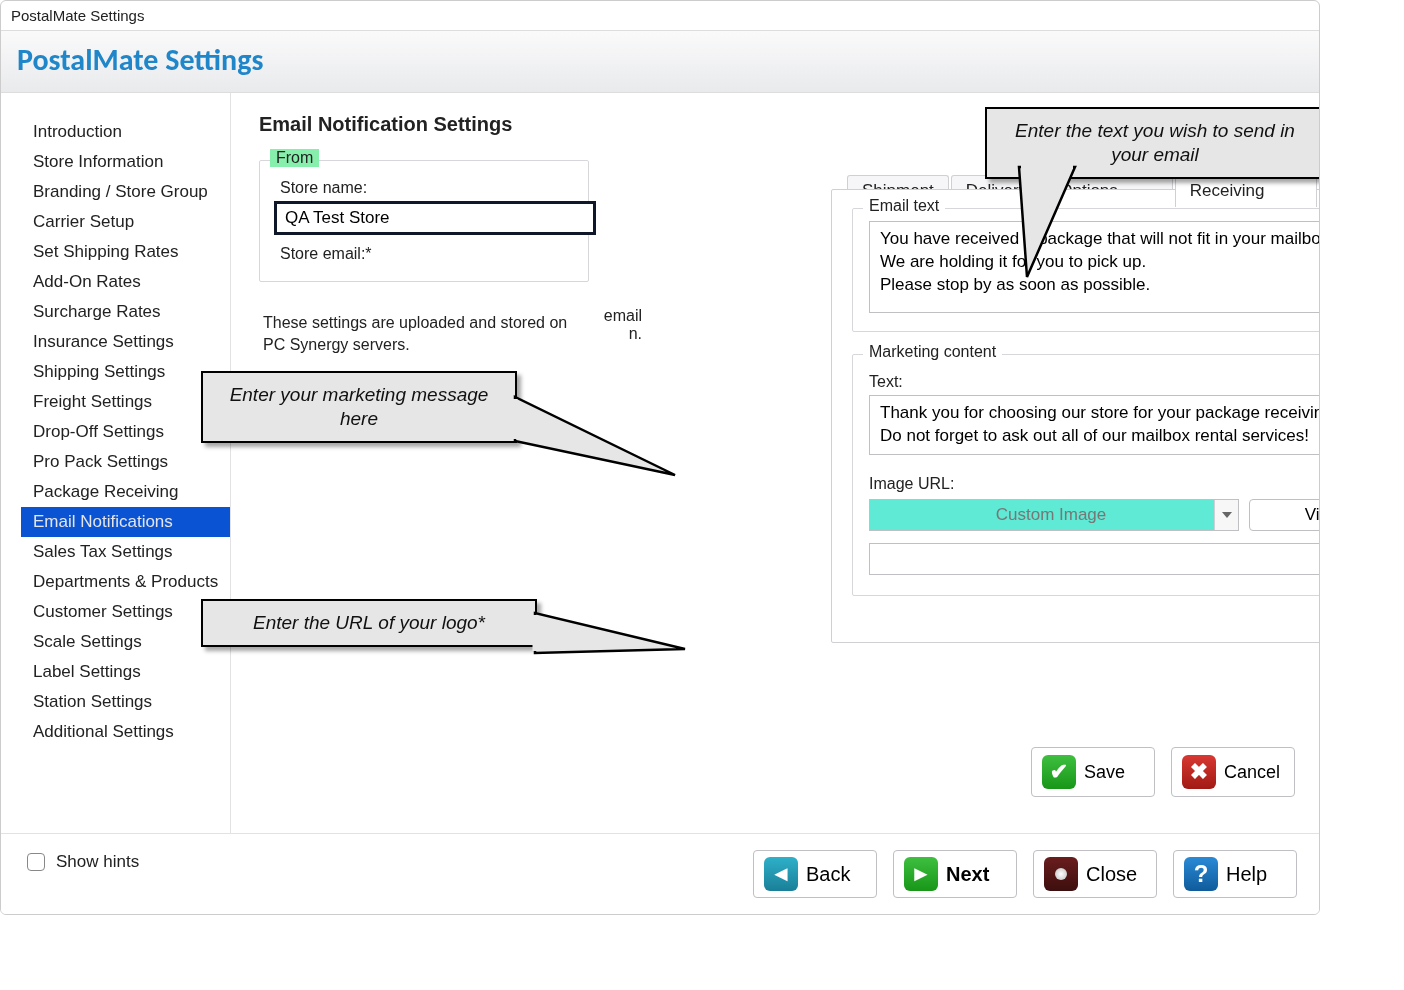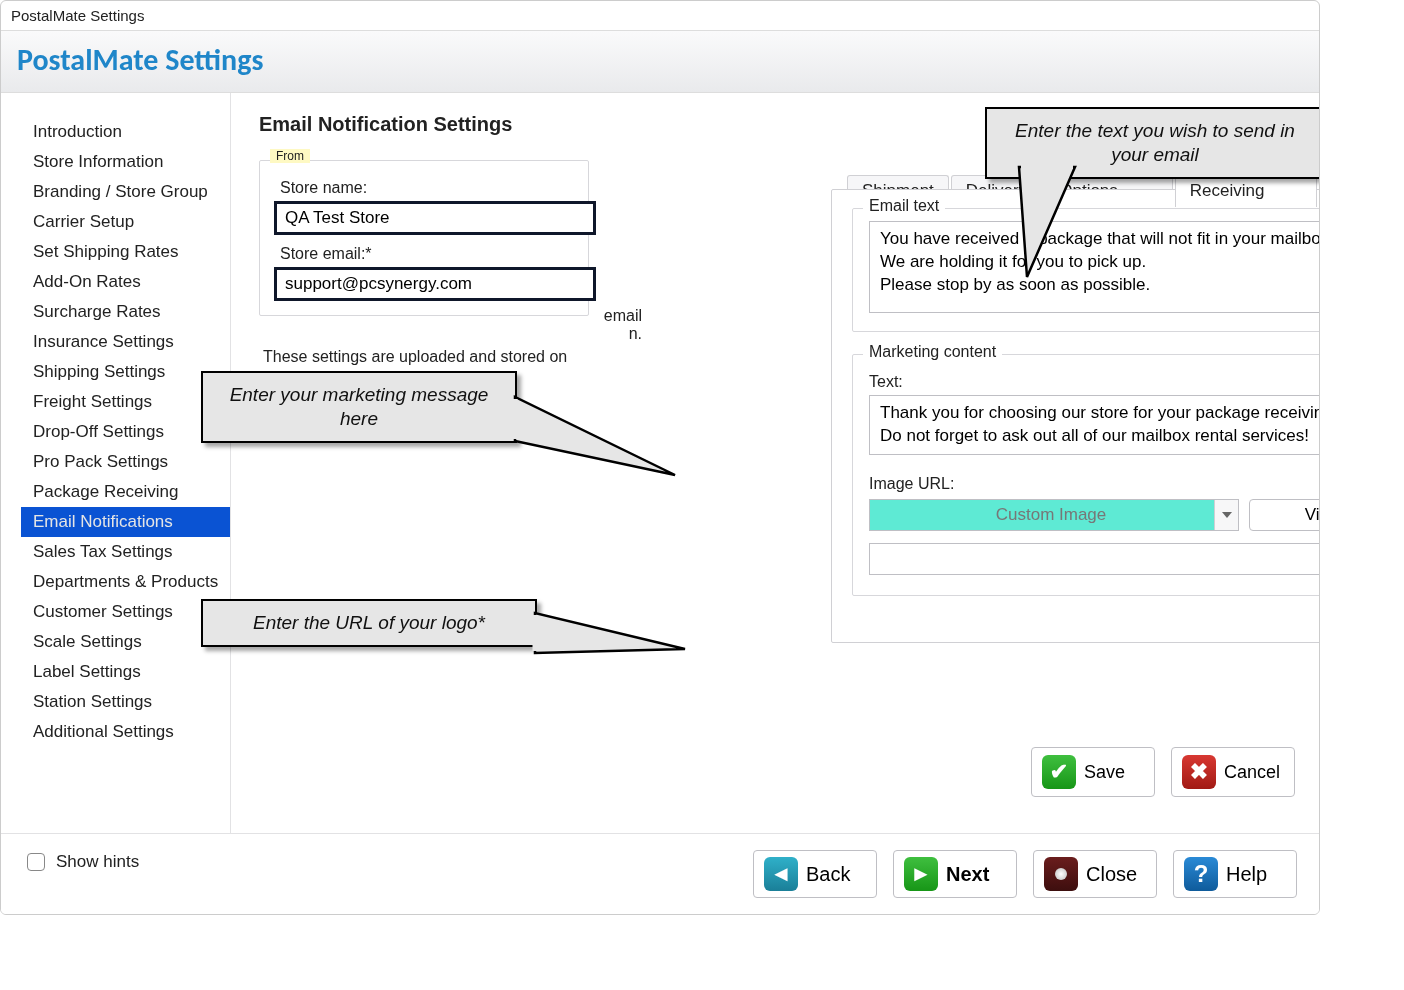--- a/index.html
+++ b/index.html
@@ -72,23 +72,23 @@
     border-radius: 2px;
     width: 330px;
     padding: 12px 14px 14px;
     position: relative;
     margin-top: 12px;
   }
   .from-group .legend {
     position: absolute;
     top: -12px;
     left: 10px;
-    background: #fef9c3;
+    background: #86efac;
     padding: 0 6px;
-    font-size: 12px;
+    font-size: 16px;
   }
   .form-label {
     font-size: 16px;
     margin: 6px 0 4px 6px;
   }
   .text-input {
     width: 322px;
     border: 3px solid #0f172a;
     padding: 4px 8px;
     font-size: 17px;
@@ -319,21 +319,20 @@
       </div>
 
     <div class="main">
       <div class="section-heading">Email Notification Settings</div>
 
       <div class="from-group">
         <span class="legend">From</span>
         <div class="form-label">Store name:</div>
         <input class="text-input" type="text" value="QA Test Store" style="">
         <div class="form-label" style="margin-top:10px">Store email:*</div>
-        <input class="text-input" type="text" value="support@pcsynergy.com" style="">
         <div style="position:absolute;right:-54px;top:146px;font-size:16px;white-space:pre;text-align:right">email
 n.</div>
       </div>
 
       <div class="note-text">These settings are uploaded and stored on PC Synergy servers.</div>
 
       <div class="tabs-row" id="tabs-row">
           <div class="tab-btn">Shipment</div>
           <div class="tab-btn">Delivery</div>
           <div class="tab-btn">Tracking Options</div>

